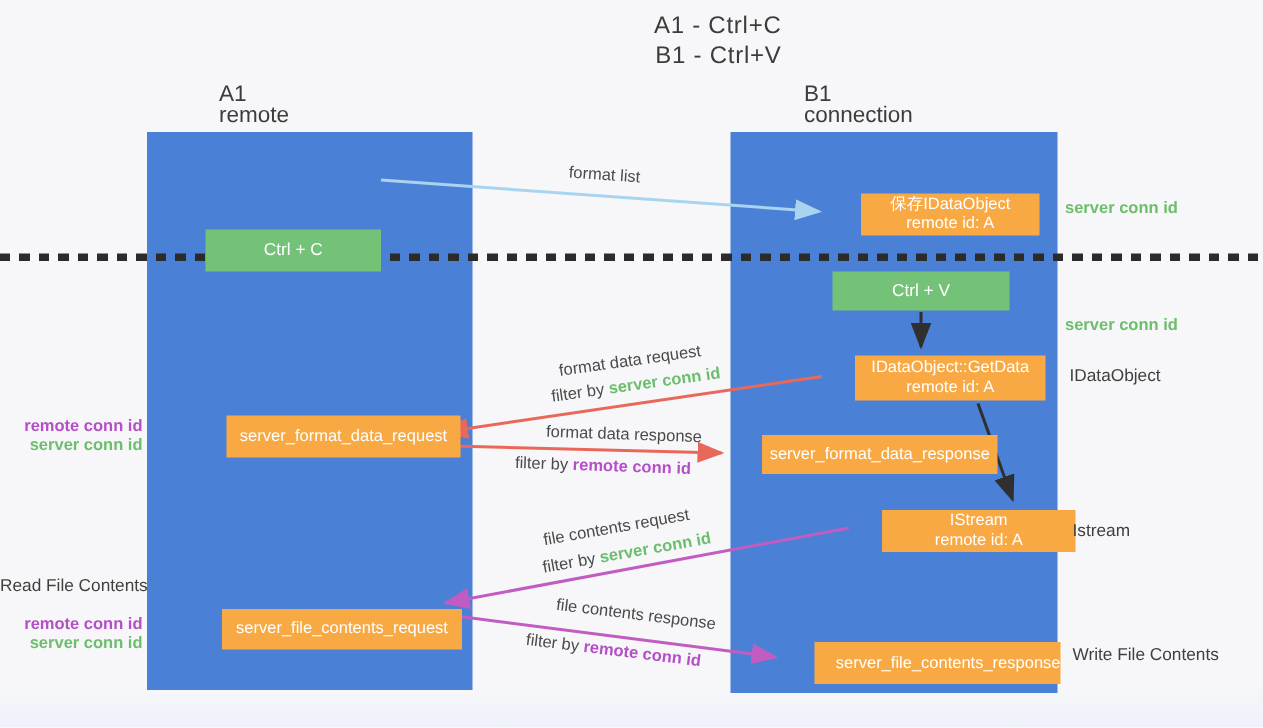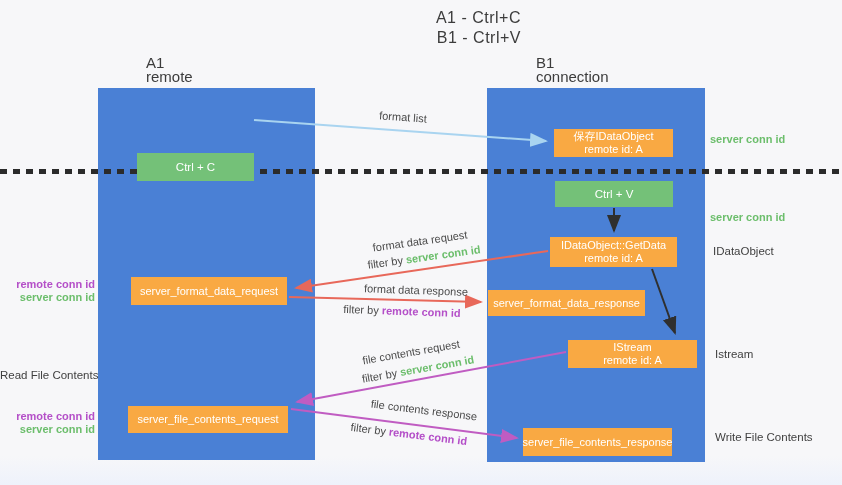--- a/index.html
+++ b/index.html
@@ -23,21 +23,21 @@
     position:absolute;left:0;top:169px;width:842px;height:5px;z-index:3;
     background:repeating-linear-gradient(90deg,#2b2b2b 0 7px,transparent 7px 13px);
   }
   .arrows{position:absolute;left:0;top:0;z-index:4;pointer-events:none;}
   .box{
     position:absolute;z-index:5;display:flex;flex-direction:column;
     align-items:center;justify-content:center;color:#fff;text-align:center;
     font-size:11px;line-height:13px;
   }
   .box.green{background:#74c178;font-size:11.5px;}
-  .box.orange{background:#f9a943;}
+  .box.orange{background:#f9a943;margin-left:20px;}
   .side-label{position:absolute;z-index:6;font-size:11px;line-height:13px;white-space:nowrap;}
   .side-left{width:95px;text-align:right;}
   .c-purple{color:#b44fc8;font-weight:bold;}
   .c-green{color:#6cbe6c;font-weight:bold;}
   .c-dark{color:#3f3f3f;font-size:11.5px;font-weight:normal;}
   .arrow-label{
     position:absolute;z-index:7;font-size:11px;color:#4a4a4a;white-space:nowrap;
     transform-origin:center center;
   }
 </style>
@@ -117,27 +117,27 @@
 
   <div class="box orange" style="left:568px;top:340px;width:129px;height:28px;">
     <div>IStream</div>
     <div>remote id: A</div>
   </div>
 
   <div class="box orange" style="left:128px;top:406px;width:160px;height:27px;">
     <div>server_file_contents_request</div>
   </div>
 
-  <div class="box orange" style="left:523px;top:428px;width:149px;height:28px;">
+  <div class="box orange" style="left:523px;top:428px;width:164px;height:28px;align-items:flex-end;">
     <div>server_file_contents_response</div>
   </div>
 
   <div class="side-label side-left c-purple" style="left:0;top:278px;">remote conn id</div>
   <div class="side-label side-left c-green" style="left:0;top:291px;">server conn id</div>
-  <div class="side-label side-left c-dark" style="left:0;top:369px;">Read File Contents</div>
+  <div class="side-label side-left c-dark" style="left:0;top:385px;">Read File Contents</div>
   <div class="side-label side-left c-purple" style="left:0;top:410px;">remote conn id</div>
   <div class="side-label side-left c-green" style="left:0;top:423px;">server conn id</div>
 
   <div class="side-label c-green" style="left:710px;top:133px;">server conn id</div>
   <div class="side-label c-green" style="left:710px;top:211px;">server conn id</div>
   <div class="side-label c-dark" style="left:713px;top:245px;">IDataObject</div>
   <div class="side-label c-dark" style="left:715px;top:348px;">Istream</div>
   <div class="side-label c-dark" style="left:715px;top:431px;">Write File Contents</div>
 
   <div class="arrow-label" style="left:403px;top:117px;transform:translate(-50%,-50%) rotate(4deg);">format list</div>

